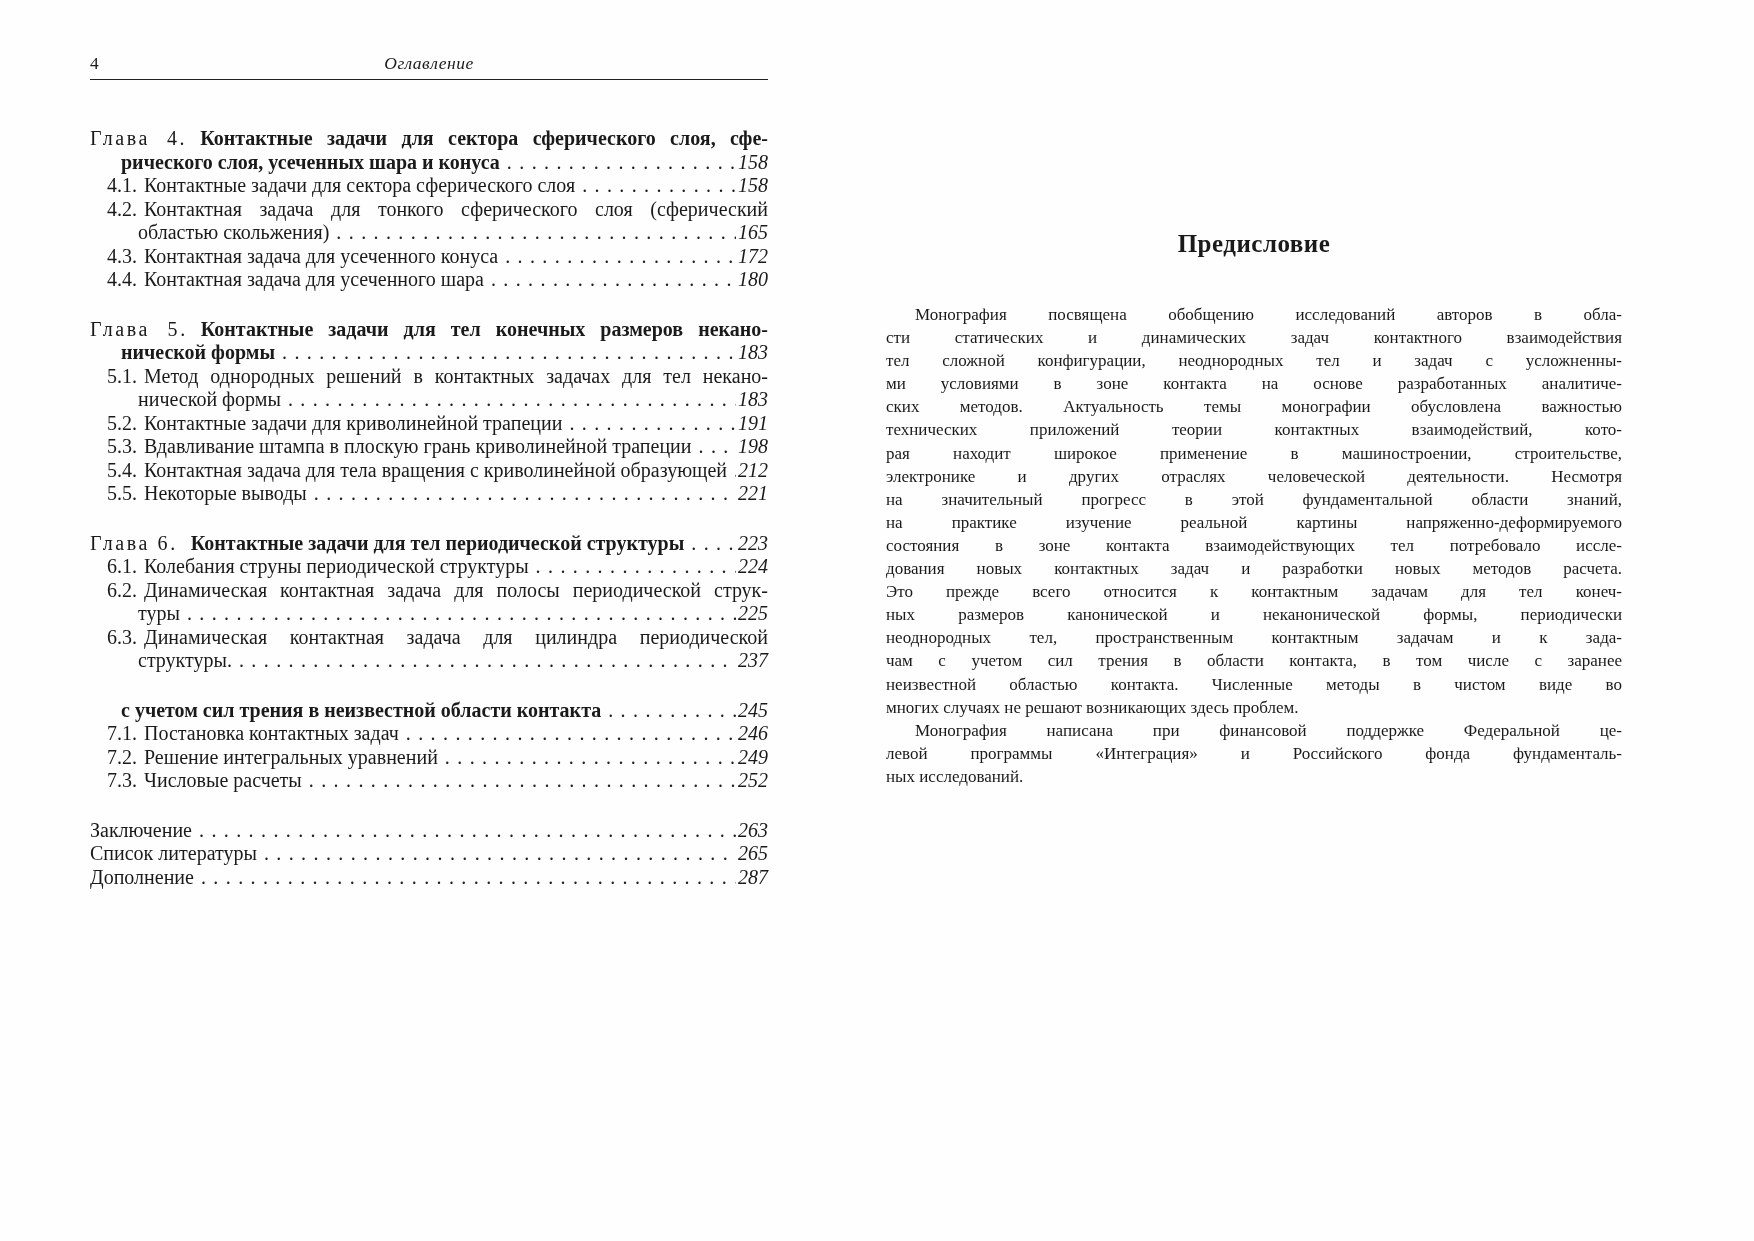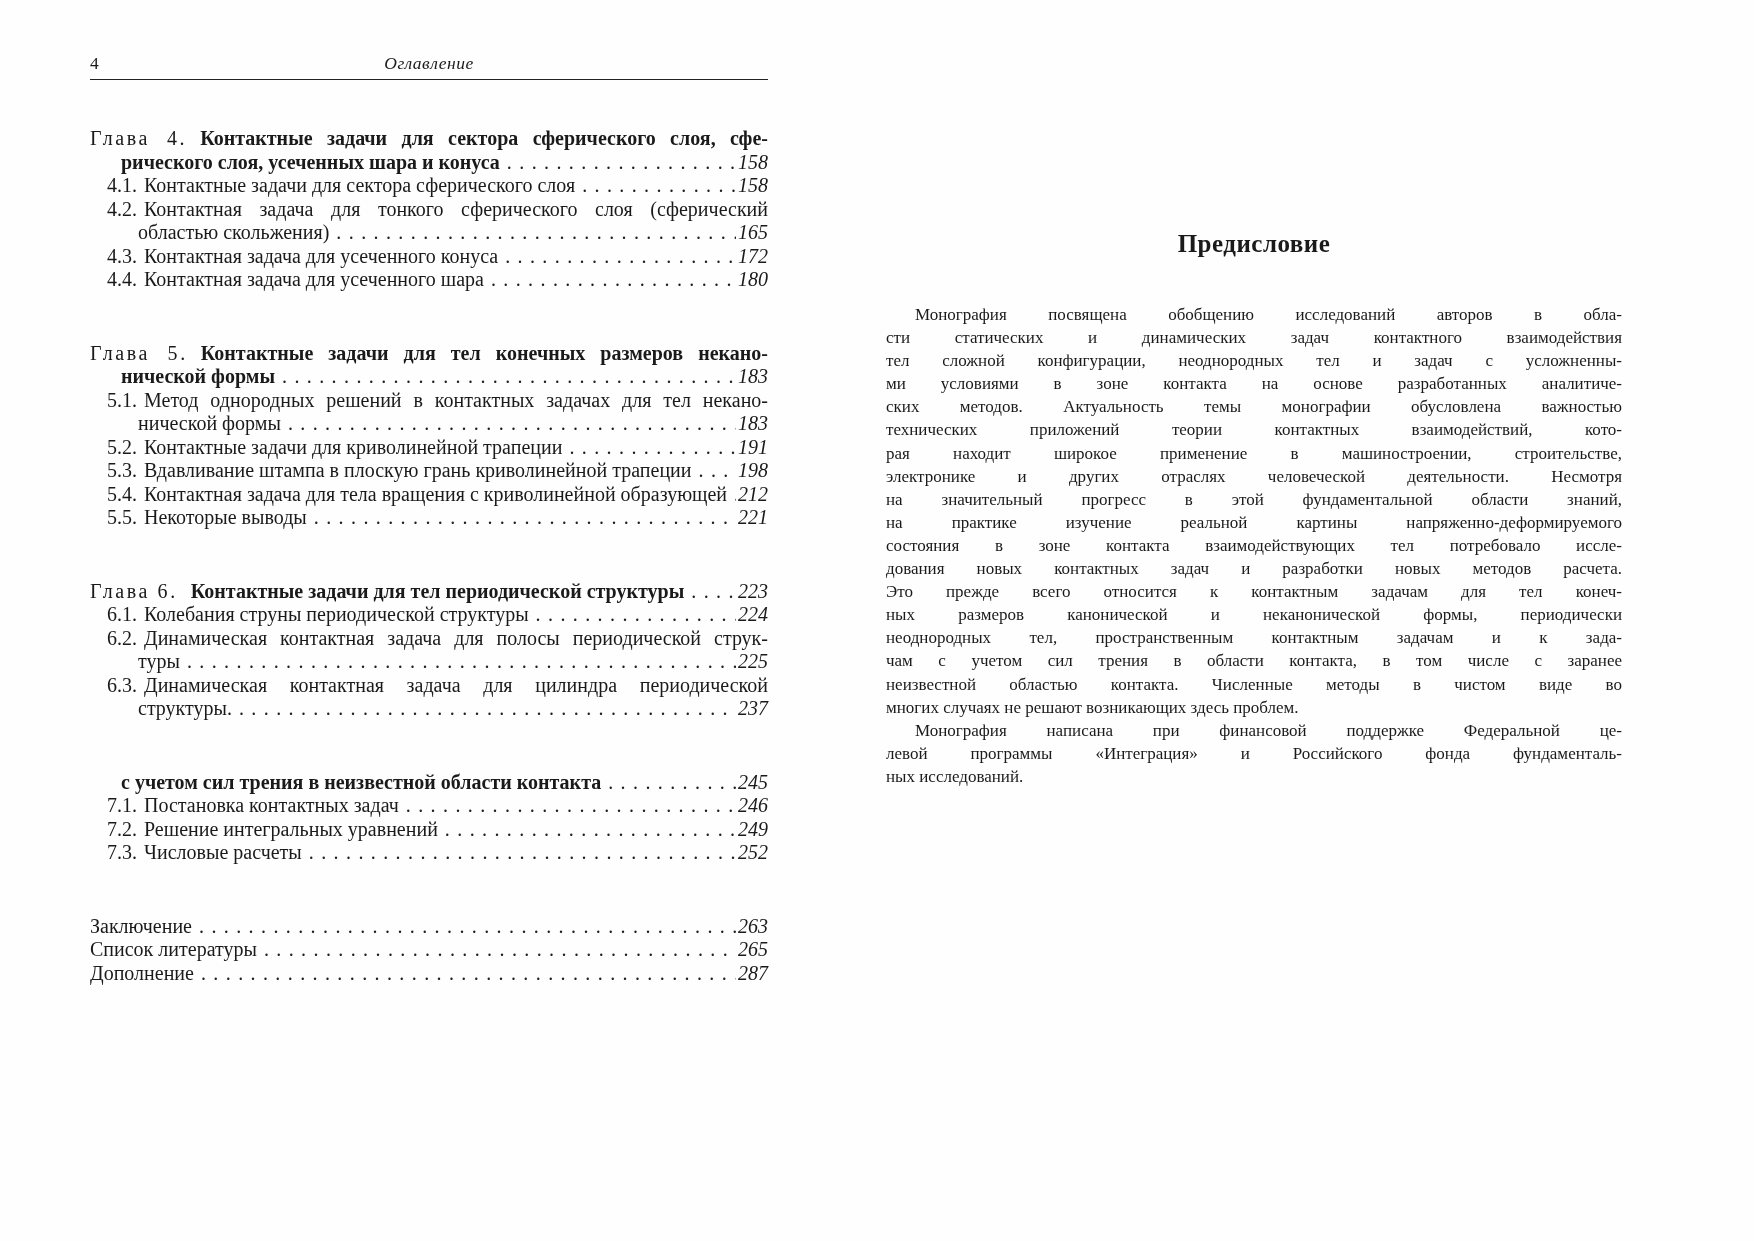--- a/index.html
+++ b/index.html
@@ -18,21 +18,21 @@
     position:relative;height:22px;line-height:22px;
     border-bottom:1.6px solid #222;
     padding-bottom:5px;
     font-size:17.5px;
   }
   .folio{position:absolute;left:0;top:0;}
   .running-title{display:block;text-align:center;font-style:italic;letter-spacing:.5px;}
 
   .toc{margin-top:47px;font-size:20px;line-height:23.5px;}
   .toc-entry{margin:0;}
-  .toc-entry.gap{margin-top:50px;}
+  .toc-entry.gap{margin-top:26px;}
   .toc-line{min-height:23.5px;}
   .toc-line.stretch{text-align:justify;text-align-last:justify;}
   .toc-line.last{display:flex;align-items:baseline;}
   .toc-line .txt{}
   .toc-line.last .txt{white-space:nowrap;flex:0 0 auto;}
   .prefix{flex:0 0 auto;text-align:center;}
   .chapter .prefix{letter-spacing:2.6px;margin-right:13px;}
   .section .prefix{margin-right:7px;}
   .chapter .txt{font-weight:bold;}
   .section .first{margin-left:17px;}

